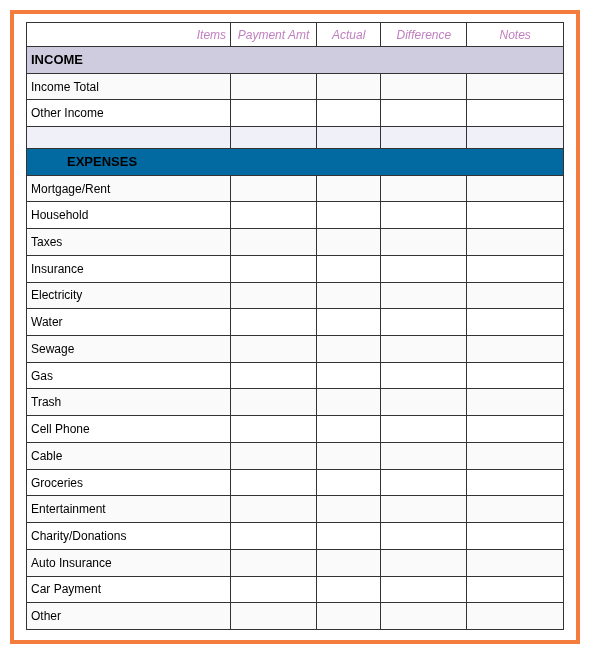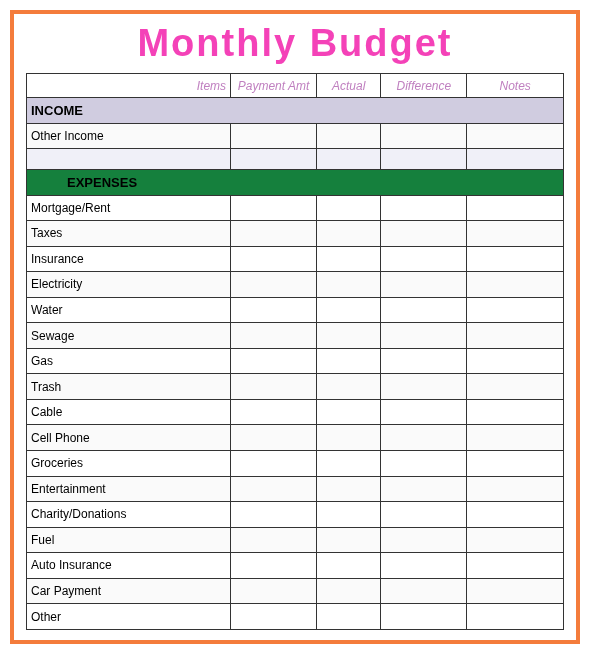--- a/index.html
+++ b/index.html
@@ -89,21 +89,21 @@
       font-weight: bold;
       font-size: 13px;
     }
 
     .income-header td {
       background: #d0cce0;
       color: #000;
     }
 
     .expenses-header td {
-      background: #15803d;
+      background: #0369a1;
       color: #000;
       padding-left: 40px;
     }
 
     .empty-row td {
       height: 18px;
       background: #f0f0f8;
     }
 
     .data-row td {
@@ -111,37 +111,43 @@
     }
 
     .data-row:nth-child(even) td {
       background: #fafafa;
     }
   </style>
 </head>
 <body>
 
 <div class="outer-border">
-  <h1 class="title">Monthly Budget</h1>
 
   <table class="budget-table">
     <thead>
       <tr class="header-row">
         <th class="col-items">Items</th>
         <th class="col-budget">Payment Amt</th>
         <th class="col-actual">Actual</th>
         <th class="col-difference">Difference</th>
         <th class="col-notes">Notes</th>
       </tr>
     </thead>
     <tbody id="table-body">
     <tr class="section-header income-header">
           <td colspan="5">INCOME</td>
         </tr>
         <tr class="data-row">
+          <td class="col-items">Income Total</td>
+          <td class="col-budget"></td>
+          <td class="col-actual"></td>
+          <td class="col-difference"></td>
+          <td class="col-notes"></td>
+        </tr>
+        <tr class="data-row">
           <td class="col-items">Other Income</td>
           <td class="col-budget"></td>
           <td class="col-actual"></td>
           <td class="col-difference"></td>
           <td class="col-notes"></td>
         </tr>
         <tr class="empty-row">
           <td></td>
           <td></td>
           <td></td>
@@ -152,20 +158,27 @@
           <td colspan="5">EXPENSES</td>
         </tr>
         <tr class="data-row">
           <td class="col-items">Mortgage/Rent</td>
           <td class="col-budget"></td>
           <td class="col-actual"></td>
           <td class="col-difference"></td>
           <td class="col-notes"></td>
         </tr>
         <tr class="data-row">
+          <td class="col-items">Household</td>
+          <td class="col-budget"></td>
+          <td class="col-actual"></td>
+          <td class="col-difference"></td>
+          <td class="col-notes"></td>
+        </tr>
+        <tr class="data-row">
           <td class="col-items">Taxes</td>
           <td class="col-budget"></td>
           <td class="col-actual"></td>
           <td class="col-difference"></td>
           <td class="col-notes"></td>
         </tr>
         <tr class="data-row">
           <td class="col-items">Insurance</td>
           <td class="col-budget"></td>
           <td class="col-actual"></td>
@@ -201,56 +214,49 @@
           <td class="col-notes"></td>
         </tr>
         <tr class="data-row">
           <td class="col-items">Trash</td>
           <td class="col-budget"></td>
           <td class="col-actual"></td>
           <td class="col-difference"></td>
           <td class="col-notes"></td>
         </tr>
         <tr class="data-row">
+          <td class="col-items">Cell Phone</td>
+          <td class="col-budget"></td>
+          <td class="col-actual"></td>
+          <td class="col-difference"></td>
+          <td class="col-notes"></td>
+        </tr>
+        <tr class="data-row">
           <td class="col-items">Cable</td>
           <td class="col-budget"></td>
           <td class="col-actual"></td>
           <td class="col-difference"></td>
           <td class="col-notes"></td>
         </tr>
         <tr class="data-row">
-          <td class="col-items">Cell Phone</td>
-          <td class="col-budget"></td>
-          <td class="col-actual"></td>
-          <td class="col-difference"></td>
-          <td class="col-notes"></td>
-        </tr>
-        <tr class="data-row">
           <td class="col-items">Groceries</td>
           <td class="col-budget"></td>
           <td class="col-actual"></td>
           <td class="col-difference"></td>
           <td class="col-notes"></td>
         </tr>
         <tr class="data-row">
           <td class="col-items">Entertainment</td>
           <td class="col-budget"></td>
           <td class="col-actual"></td>
           <td class="col-difference"></td>
           <td class="col-notes"></td>
         </tr>
         <tr class="data-row">
           <td class="col-items">Charity/Donations</td>
-          <td class="col-budget"></td>
-          <td class="col-actual"></td>
-          <td class="col-difference"></td>
-          <td class="col-notes"></td>
-        </tr>
-        <tr class="data-row">
-          <td class="col-items">Fuel</td>
           <td class="col-budget"></td>
           <td class="col-actual"></td>
           <td class="col-difference"></td>
           <td class="col-notes"></td>
         </tr>
         <tr class="data-row">
           <td class="col-items">Auto Insurance</td>
           <td class="col-budget"></td>
           <td class="col-actual"></td>
           <td class="col-difference"></td>

